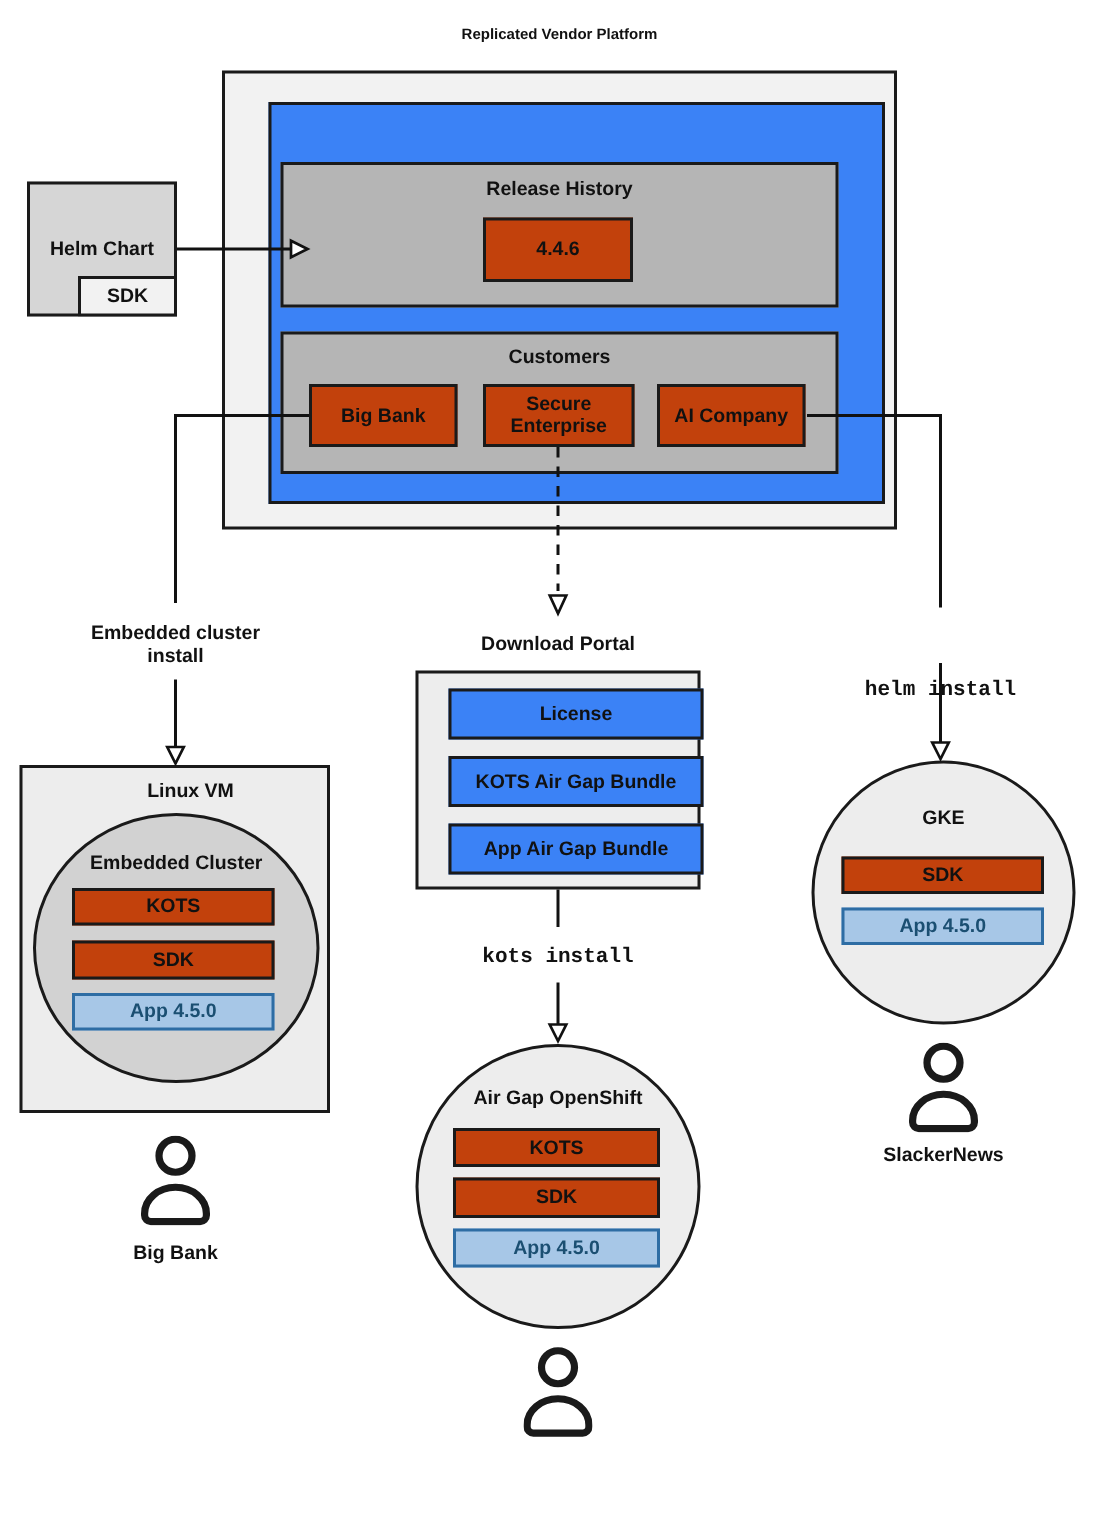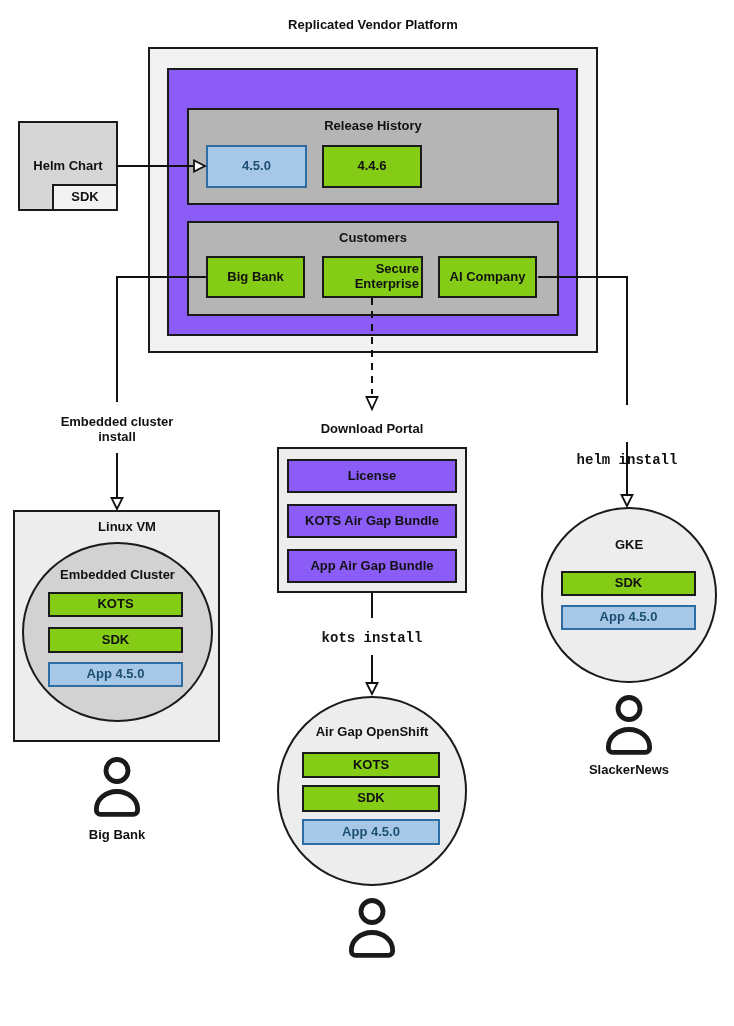--- a/index.html
+++ b/index.html
@@ -10,45 +10,44 @@
   .box{position:absolute;box-sizing:border-box;border:2px solid #1a1a1a;}
   .cell{display:flex;align-items:center;justify-content:center;text-align:center;
         font-weight:bold;font-size:13px;line-height:1.12;}
   .lbl{position:absolute;box-sizing:border-box;text-align:center;font-weight:bold;
        font-size:13px;line-height:1.15;}
   .mono{font-family:"Liberation Mono","DejaVu Sans Mono",monospace;font-weight:bold;
         font-size:14px;}
   .prewrap{white-space:pre-line;}
   .round{border-radius:50%;}
   .f-platform{background:#f2f2f2;}
-  .f-stable{background:#8b5cf6;}
+  .f-stable{background:#3b82f6;margin-left:12px;}
   .f-dark{background:#b5b5b5;}
   .f-helm{background:#d6d6d6;}
   .f-light{background:#ededed;}
   .f-midgray{background:#d2d2d2;}
-  .f-white{background:#84cc16;text-align:right;}
+  .f-white{background:#c2410c;}
   .f-blue{background:var(--highlight-fill,#a7c7e7);border-color:var(--highlight-border,#2e6da4);}
   .t-blue{color:var(--highlight-text,#1b4f72);}
   svg.overlay{position:absolute;left:0;top:0;z-index:10;pointer-events:none;}
   .person{position:absolute;z-index:3;}
 </style>
 </head>
 <body>
 
 <div class="canvas">
 
-  <div class="lbl" style="left:148px;top:18px;width:450px;font-size:13px;">Replicated Vendor Platform</div>
+  <div class="lbl" style="left:148px;top:18px;width:450px;font-size:10px;">Replicated Vendor Platform</div>
 
   <div class="box f-platform" style="left:148px;top:47px;width:450px;height:306px;"></div>
 
   <div class="box f-stable" style="left:167px;top:68px;width:411px;height:268px;"></div>
 
   <div class="box f-dark" style="left:187px;top:108px;width:372px;height:97px;"></div>
   <div class="lbl" style="left:187px;top:119px;width:372px;">Release History</div>
-  <div class="box cell f-blue t-blue" style="left:206px;top:145px;width:101px;height:43px;">4.5.0</div>
   <div class="box cell f-white" style="left:322px;top:145px;width:100px;height:43px;">4.4.6</div>
 
   <div class="box f-dark" style="left:187px;top:221px;width:372px;height:95px;"></div>
   <div class="lbl" style="left:187px;top:231px;width:372px;">Customers</div>
   <div class="box cell f-white" style="left:206px;top:256px;width:99px;height:42px;">Big Bank</div>
   <div class="box cell f-white" style="left:322px;top:256px;width:101px;height:42px;padding:2px;">Secure Enterprise</div>
   <div class="box cell f-white" style="left:438px;top:256px;width:99px;height:42px;">AI Company</div>
 
   <div class="box f-helm" style="left:18px;top:121px;width:100px;height:90px;"></div>
   <div class="lbl" style="left:18px;top:159px;width:100px;">Helm Chart</div>

